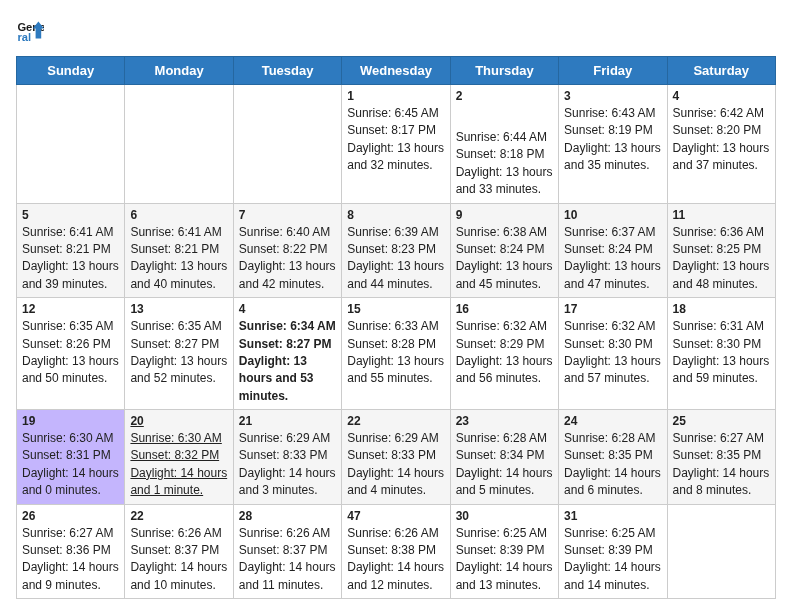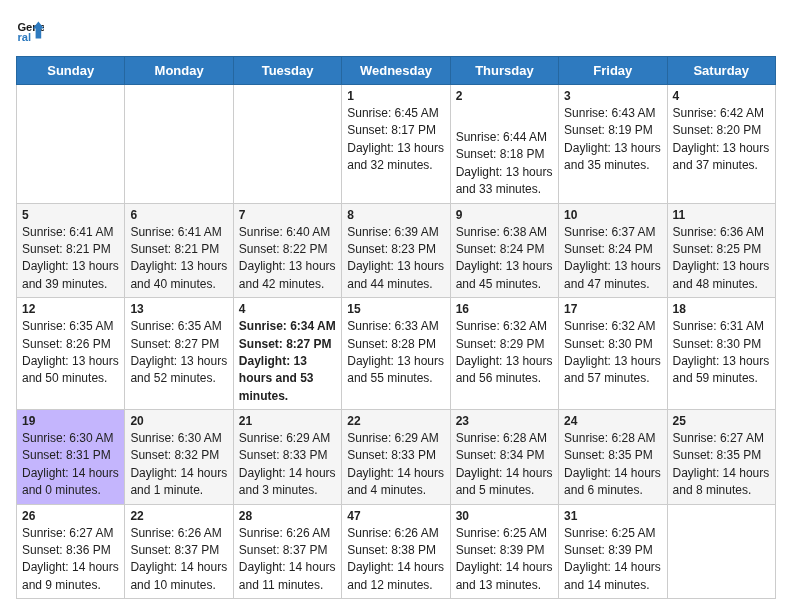--- a/index.html
+++ b/index.html
@@ -229,21 +229,21 @@
 Daylight: 13 hours and 59 minutes.</div>
         </td>
       </tr>
       <tr>
         <td style="background: #c4b5fd;">
           <span class="day-number">19</span>
           <div class="day-info" style="white-space: pre-line;">Sunrise: 6:30 AM
 Sunset: 8:31 PM
 Daylight: 14 hours and 0 minutes.</div>
         </td>
-        <td style="background: rgb(245, 245, 245);">
+        <td style="background: rgb(245, 245, 245); text-decoration: underline;">
           <span class="day-number">20</span>
           <div class="day-info" style="white-space: pre-line;">Sunrise: 6:30 AM
 Sunset: 8:32 PM
 Daylight: 14 hours and 1 minute.</div>
         </td>
         <td style="background: rgb(245, 245, 245);">
           <span class="day-number">21</span>
           <div class="day-info" style="white-space: pre-line;">Sunrise: 6:29 AM
 Sunset: 8:33 PM
 Daylight: 14 hours and 3 minutes.</div>

